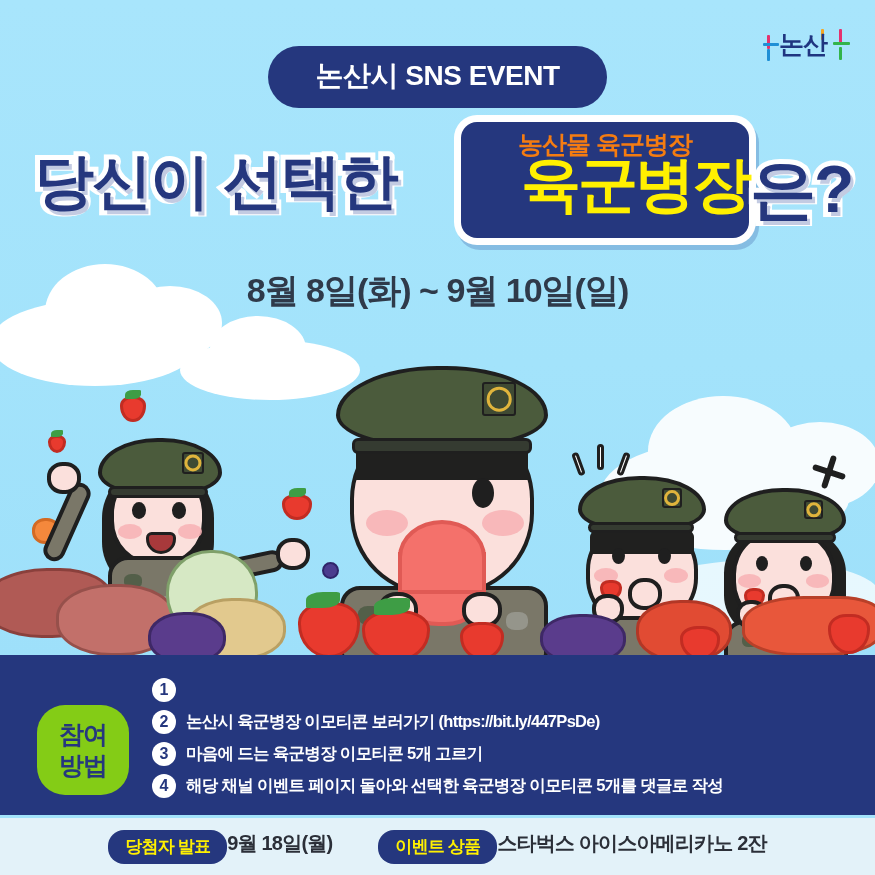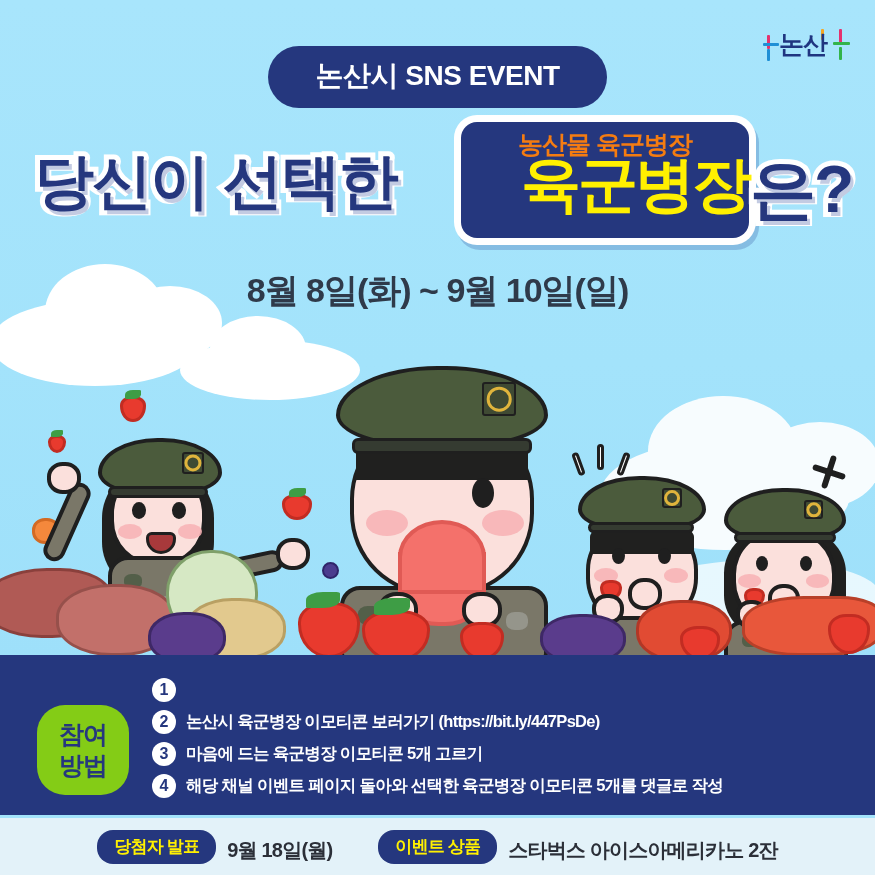--- a/index.html
+++ b/index.html
@@ -214,21 +214,21 @@
     color:#FFFFFF; font-size:16.5px; font-weight:bold;
     letter-spacing:-0.7px; white-space:nowrap;
   }
 
   
   .bottom-bar {
     position:absolute; left:0; top:818px; width:875px; height:57px;
     background:#E3F2F9;
     display:flex; align-items:center; justify-content:center; gap:46px;
   }
-  .bb-group { display:flex; align-items:flex-end; gap:11px; }
+  .bb-group { display:flex; align-items:flex-start; }
   .bb-pill {
     background:#25377E; color:#FFF000;
     border-radius:16px; padding:5px 17px 6px;
     font-size:17px; font-weight:bold; letter-spacing:-0.8px; white-space:nowrap;
   }
   .bb-val { color:#2B2F38; font-size:20px; font-weight:bold; letter-spacing:-0.8px; white-space:nowrap; }
 </style>
 </head>
 <body>
 

